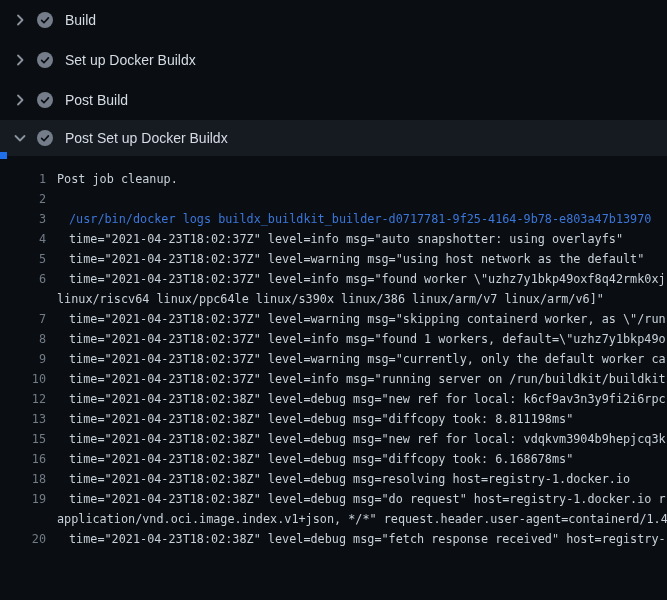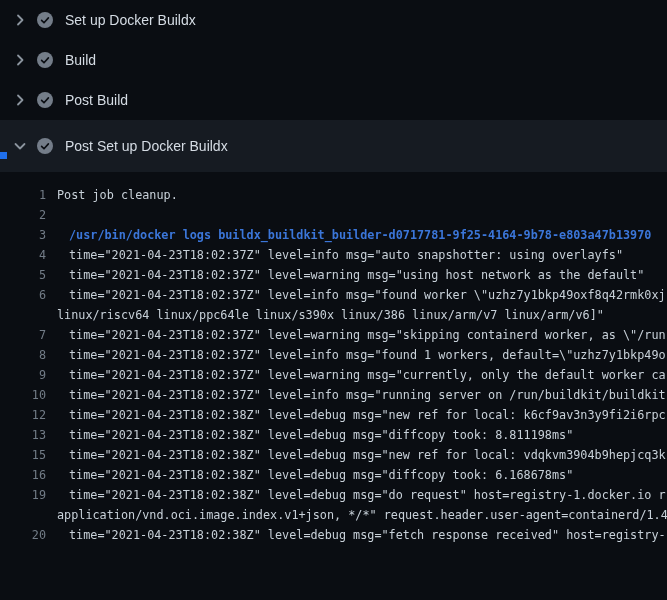--- a/index.html
+++ b/index.html
@@ -7,39 +7,39 @@
     position:relative; width:667px; height:600px; overflow:hidden;
     background:var(--background,#0a0d12);
     font-family:"Liberation Sans", sans-serif;
   }
   .steps { display:block; }
   .step-row {
     height:40px; display:flex; align-items:center;
     padding-left:10px; box-sizing:border-box;
     color:var(--step_title,#d5dce4); font-size:14px; cursor:pointer;
   }
-  .step-row.expanded { height:52px; background:var(--step_expanded_bg,#161b22); }
+  .step-row.expanded { height:36px; background:var(--step_expanded_bg,#161b22); }
   .chev {
     width:16px; height:16px; flex:none; margin:0 4px 0 2px;
     display:flex; align-items:center; justify-content:center;
     color:var(--chevron,#8b949e);
   }
   .chev.down { transform:rotate(90deg); }
   .check { width:16px; height:16px; flex:none; margin-left:5px; }
   .step-label { margin-left:12px; white-space:pre; }
   .logview {
     position:relative; padding-top:13px;
     font-family:"DejaVu Sans Mono","Liberation Mono",monospace;
     font-size:11.8px; line-height:20px; color:var(--log_text,#c8d1d9);
   }
   .log-row { height:20px; display:flex; white-space:pre; }
   .ln { width:46px; flex:none; text-align:right; color:var(--line_number,#727c87); cursor:pointer; }
   .lc { margin-left:11px; flex:none; white-space:pre; }
   .lc.ind1 { margin-left:23px; }
-  .lc.cmd { color:var(--command_text,#3b76d9); font-weight:bold; }
+  .lc.cmd { color:var(--command_text,#3b76d9); font-weight:normal; }
   .toggle { display:inline-block; width:11px; font-size:9px; color:var(--log_text,#c8d1d9); cursor:pointer; }
   .focus-frag {
     position:absolute; left:0; top:152px; width:7px; height:7px;
     background:var(--focus_fragment,#1f6feb);
   }
 </style>
 </head>
 <body>
 
 <div class="app">
@@ -49,36 +49,36 @@
       <svg width="16" height="16" viewBox="0 0 16 16">
         <polyline points="6,3.5 10.5,8 6,12.5" fill="none" stroke="currentColor" stroke-width="1.8" stroke-linecap="round" stroke-linejoin="round"></polyline>
       </svg>
     </span>
     <span class="check">
       <svg width="16" height="16" viewBox="0 0 16 16">
         <circle cx="8" cy="8" r="8" class="cc-fill" fill="#747d89"></circle>
         <polyline points="4.6,8.4 7,10.8 11.4,5.9" fill="none" class="cc-mark" stroke-width="1.6" stroke-linecap="round" stroke-linejoin="round" stroke="#0a0d12"></polyline>
       </svg>
     </span>
-    <span class="step-label">Set up Docker Buildx</span>
+    <span class="step-label">Build</span>
   </div>
 
   <div class="step-row">
     <span class="chev">
       <svg width="16" height="16" viewBox="0 0 16 16">
         <polyline points="6,3.5 10.5,8 6,12.5" fill="none" stroke="currentColor" stroke-width="1.8" stroke-linecap="round" stroke-linejoin="round"></polyline>
       </svg>
     </span>
     <span class="check">
       <svg width="16" height="16" viewBox="0 0 16 16">
         <circle cx="8" cy="8" r="8" class="cc-fill" fill="#747d89"></circle>
         <polyline points="4.6,8.4 7,10.8 11.4,5.9" fill="none" class="cc-mark" stroke-width="1.6" stroke-linecap="round" stroke-linejoin="round" stroke="#0a0d12"></polyline>
       </svg>
     </span>
-    <span class="step-label">Build</span>
+    <span class="step-label">Set up Docker Buildx</span>
   </div>
 
   <div class="step-row">
     <span class="chev">
       <svg width="16" height="16" viewBox="0 0 16 16">
         <polyline points="6,3.5 10.5,8 6,12.5" fill="none" stroke="currentColor" stroke-width="1.8" stroke-linecap="round" stroke-linejoin="round"></polyline>
       </svg>
     </span>
     <span class="check">
       <svg width="16" height="16" viewBox="0 0 16 16">
@@ -176,20 +176,24 @@
     <span class="ln">15</span>
     <span class="lc ind1"><span>time="2021-04-23T18:02:38Z" level=debug msg="new ref for local: vdqkvm3904b9hepjcq3k</span></span>
   </div>
 
   <div class="log-row">
     <span class="ln">16</span>
     <span class="lc ind1"><span>time="2021-04-23T18:02:38Z" level=debug msg="diffcopy took: 6.168678ms"</span></span>
   </div>
 
 
+  <div class="log-row">
+    <span class="ln">18</span>
+    <span class="lc ind1"><span>time="2021-04-23T18:02:38Z" level=debug msg=resolving host=registry-1.docker.io</span></span>
+  </div>
 
   <div class="log-row">
     <span class="ln">19</span>
     <span class="lc ind1"><span>time="2021-04-23T18:02:38Z" level=debug msg="do request" host=registry-1.docker.io r</span></span>
   </div>
 
   <div class="log-row">
     <span class="ln"></span>
     <span class="lc"><span>application/vnd.oci.image.index.v1+json, */*" request.header.user-agent=containerd/1.4</span></span>
   </div>

